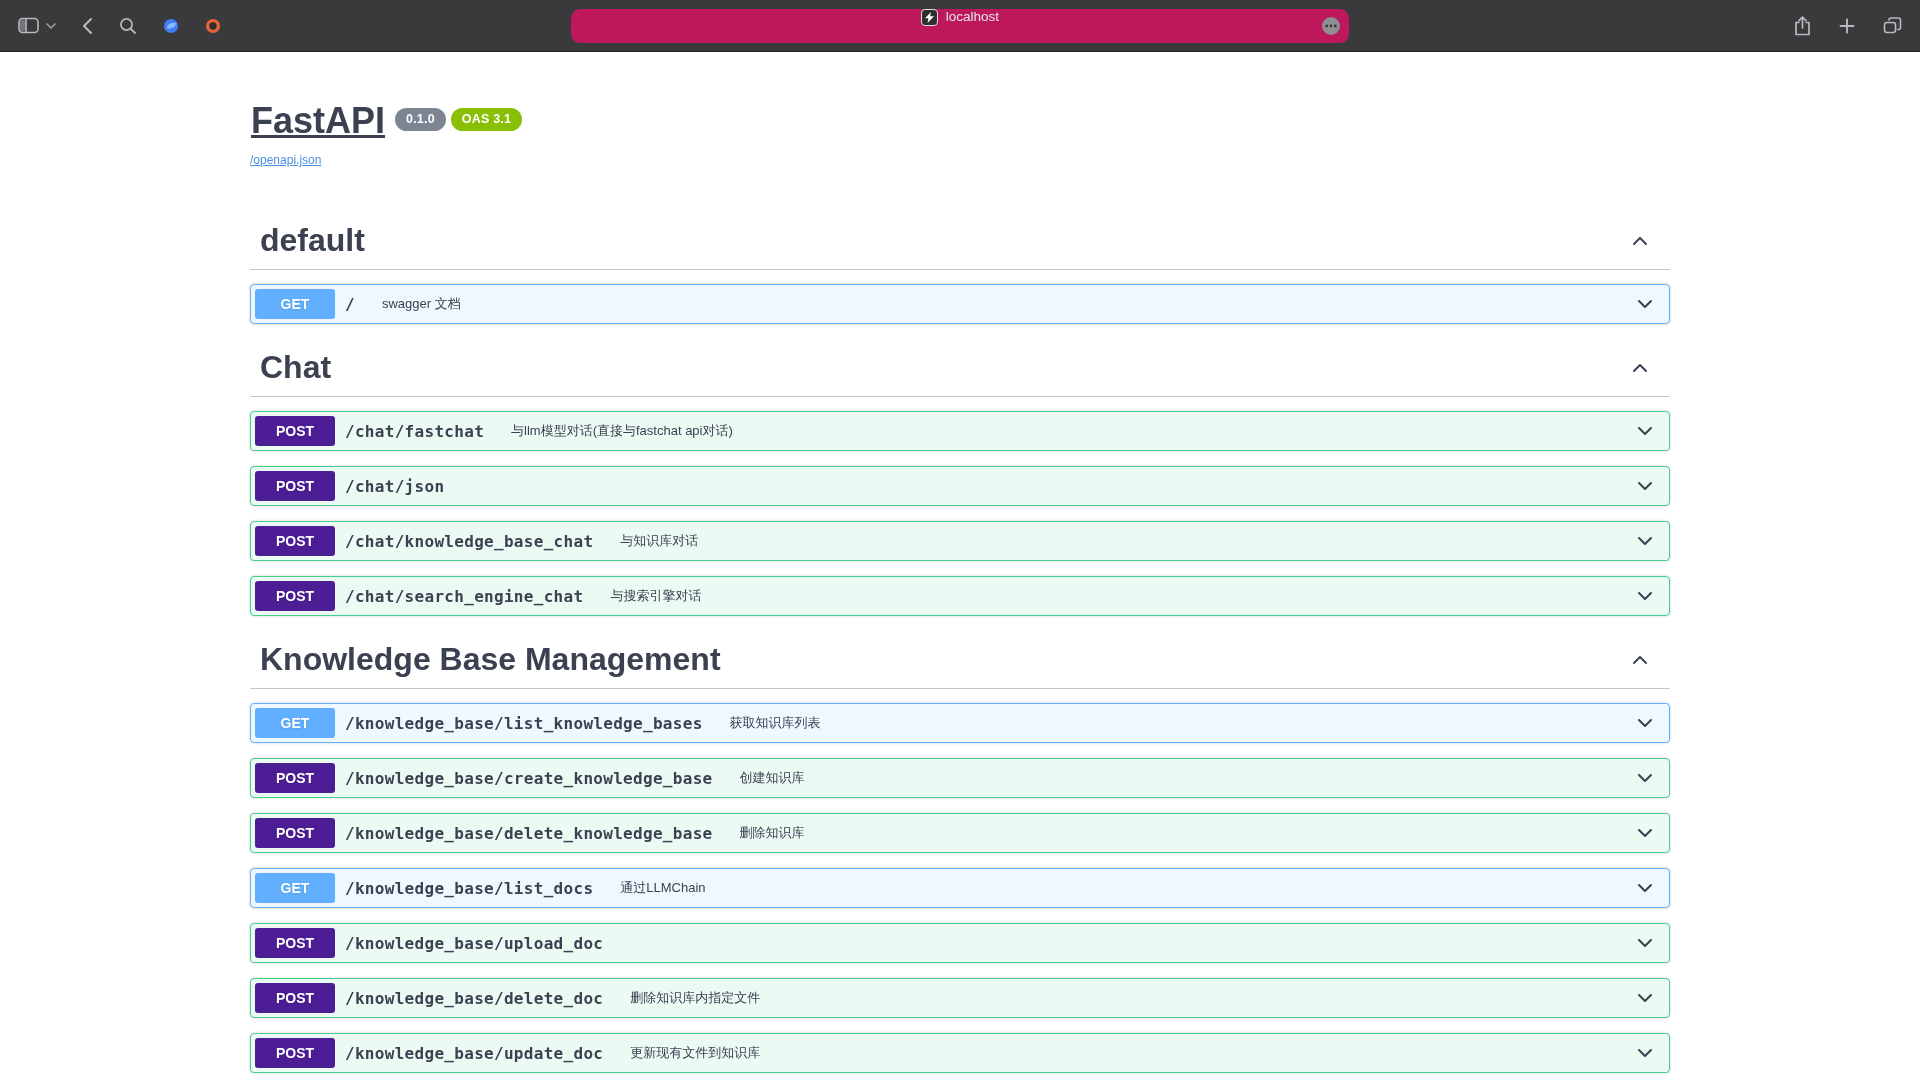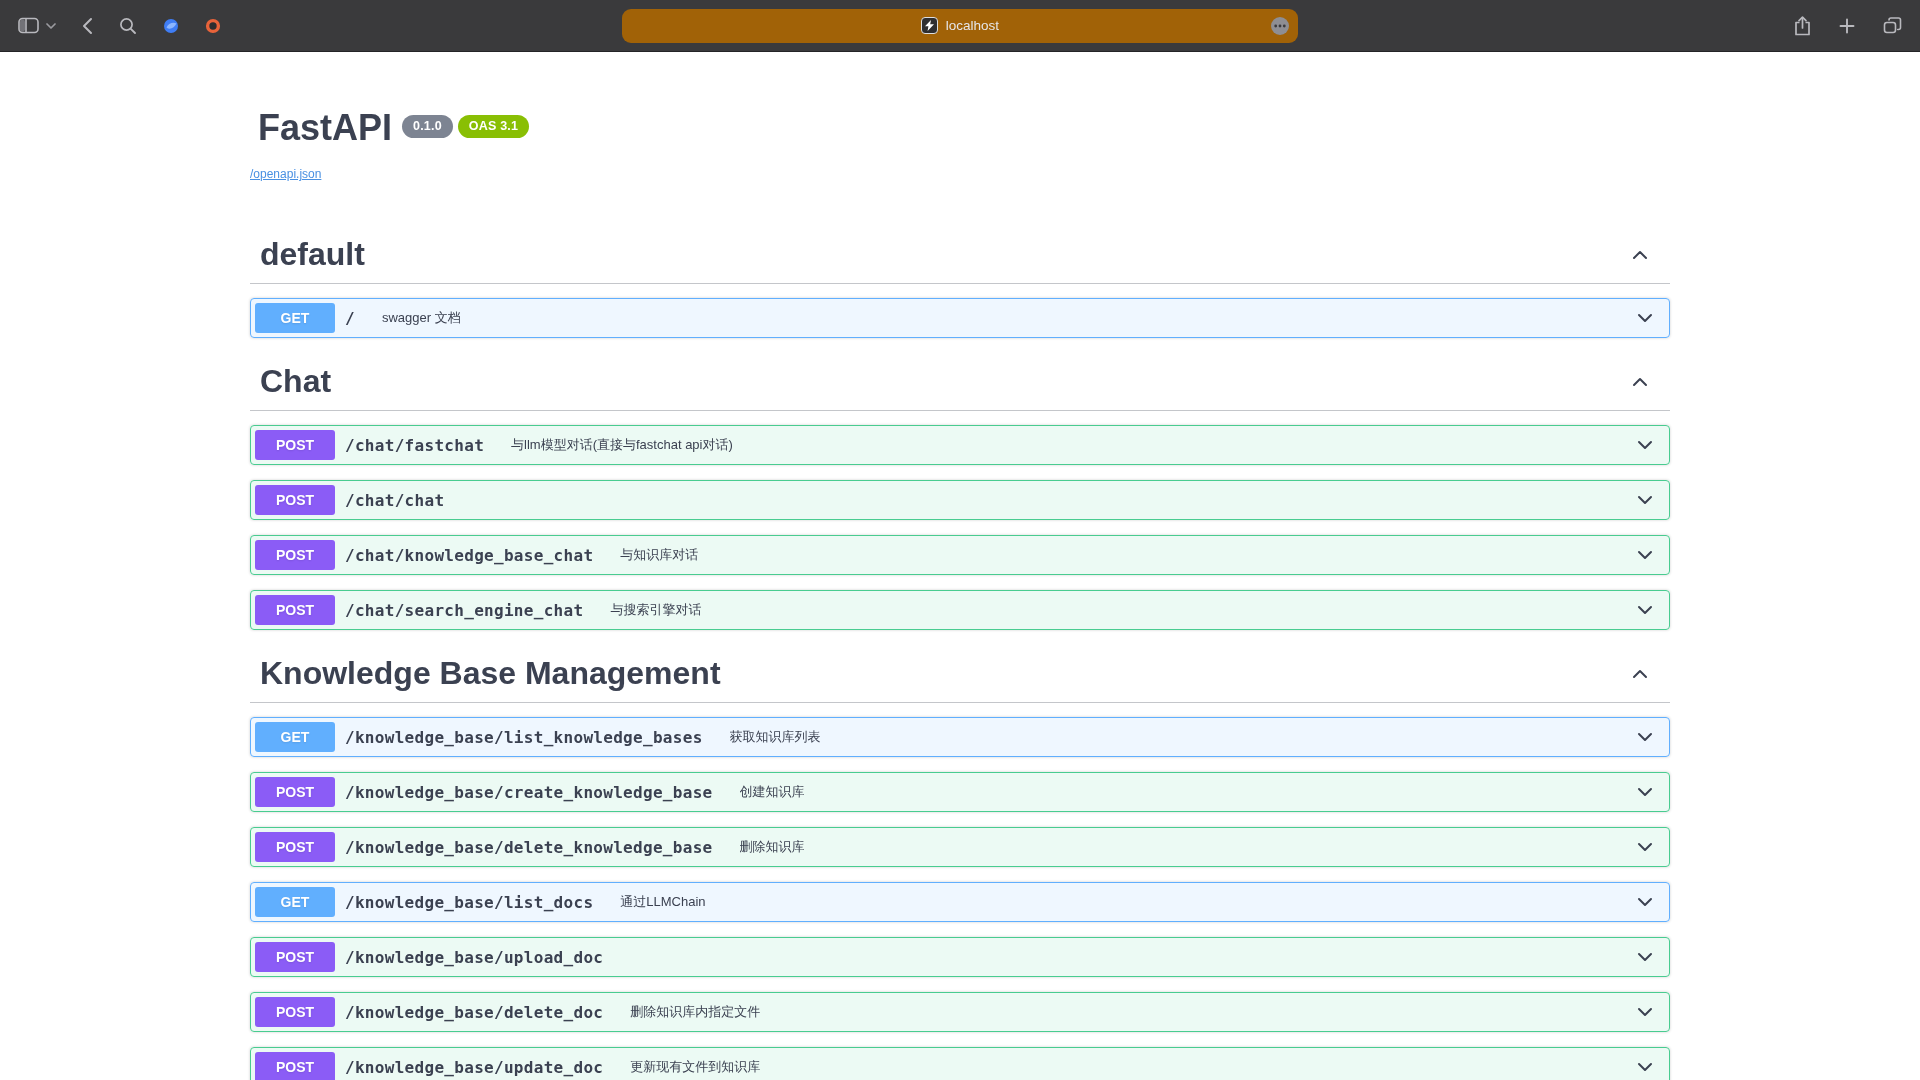--- a/index.html
+++ b/index.html
@@ -9,34 +9,34 @@
   
   .toolbar { position:relative; height:52px; background:#3a3a3c; border-bottom:1px solid #242426;
              display:flex; align-items:center; padding:0 18px; }
   .tb-group { display:flex; align-items:center; }
   .tb-left  { gap:26px; }
   .tb-right { margin-left:auto; gap:28px; }
   .tb-btn { display:flex; align-items:center; justify-content:center; color:#b9b9be; cursor:default; }
   .sidebar-cluster { display:flex; align-items:center; gap:7px; }
 
   .url-bar { position:absolute; left:50%; top:50%; transform:translate(-50%,-50%);
-             width:676px; height:34px; background:#a16207; border-radius:9px;
-             display:flex; align-items:center; justify-content:center; gap:8px;
+             width:778px; height:34px; background:#be185d; border-radius:9px;
+             display:flex; align-items:flex-start; justify-content:center; gap:8px;
              color:#e6e6e8; font-size:13.5px; }
   .url-menu { position:absolute; right:7px; top:50%; transform:translateY(-50%); display:flex; }
 
   .favicon { width:17px; height:17px; border:1.5px solid #dededf; border-radius:4px;
              background:#2e2e30; display:flex; align-items:center; justify-content:center; }
 
   
   .page { height:1028px; overflow:hidden; background:#fff; }
   .wrapper { max-width:1460px; margin:0 auto; padding:0 20px; }
 
   .info { padding-top:46px; margin-bottom:44px; }
-  .api-title { font-size:36px; font-weight:700; color:#3b4151; margin:8px; line-height:1.2; }
+  .api-title { font-size:36px; font-weight:700; color:#3b4151; margin:1px; line-height:1.2;text-decoration:underline; }
   .badge { display:inline-block; font-size:12.5px; font-weight:700; color:#fff; background:#7d8492;
            border-radius:57px; padding:4px 11px; position:relative; top:-10px; margin-left:10px;
            letter-spacing:.2px; }
   .badge.oas { background:#89bf04; margin-left:5px; }
   .openapi-link { color:#4990e2; font-size:12px; text-decoration:underline; display:inline-block;
                   margin-top:10px; cursor:pointer; }
 
   .tag-section { margin:0; }
   .opblock-tag { display:flex; align-items:center; padding:10px 20px 10px 10px; margin:0;
                  border-bottom:1px solid rgba(59,65,81,.3); font-size:32px; font-weight:700;
@@ -44,21 +44,21 @@
   .tag-arrow { margin-left:auto; display:flex; }
   .operations { padding-top:14px; }
 
   .opblock { display:flex; align-items:center; margin:0 0 15px; border-radius:4px; padding:4px;
              border:1px solid #000; box-shadow:0 0 3px rgba(0,0,0,.19); cursor:pointer; }
   .opblock.get  { background:rgba(97,175,254,.1); border-color:#61affe; }
   .opblock.post { background:rgba(73,204,144,.1); border-color:#49cc90; }
   .method-badge { min-width:80px; text-align:center; padding:7px 8px; border-radius:3px;
                   font-size:14px; font-weight:700; color:#fff; text-shadow:0 1px 2px rgba(0,0,0,.1); }
   .opblock.get  .method-badge { background:#61affe; }
-  .opblock.post .method-badge { background:#8b5cf6; }
+  .opblock.post .method-badge { background:#4c1d95; }
   .op-path { font-family:"DejaVu Sans Mono","Liberation Mono",monospace; font-size:16px;
              font-weight:700; color:#3b4151; margin:0 10px 0 10px; letter-spacing:.3px; }
   .op-desc { font-size:13px; color:#3b4151; flex:1; margin-left:17px;
              white-space:nowrap; overflow:hidden; text-overflow:ellipsis; }
   .op-arrow { margin-left:auto; padding:0 10px 0 20px; display:flex; }
 </style>
 </head>
 <body>
 
 <div class="toolbar">
@@ -188,21 +188,21 @@
     <span class="op-desc">与llm模型对话(直接与fastchat api对话)</span>
     <span class="op-arrow">
       <svg width="20" height="20" viewBox="0 0 20 20">
                   <path d="M4 7 L10 13 L16 7" fill="none" stroke="#3b4151" stroke-width="2" stroke-linecap="round" stroke-linejoin="round"></path>
                 </svg>
     </span>
   </div>
 
   <div class="opblock post">
     <span class="method-badge">POST</span>
-    <span class="op-path">/chat/chat</span>
+    <span class="op-path">/chat/json</span>
     <span class="op-arrow">
       <svg width="20" height="20" viewBox="0 0 20 20">
                   <path d="M4 7 L10 13 L16 7" fill="none" stroke="#3b4151" stroke-width="2" stroke-linecap="round" stroke-linejoin="round"></path>
                 </svg>
     </span>
   </div>
 
   <div class="opblock post">
     <span class="method-badge">POST</span>
     <span class="op-path">/chat/knowledge_base_chat</span>

